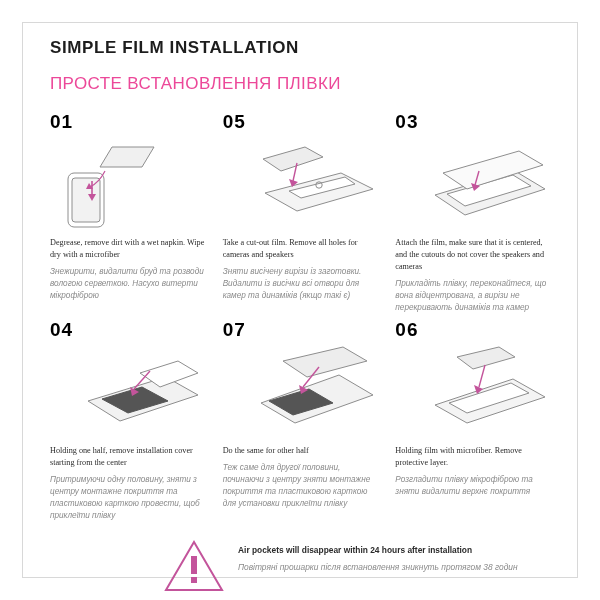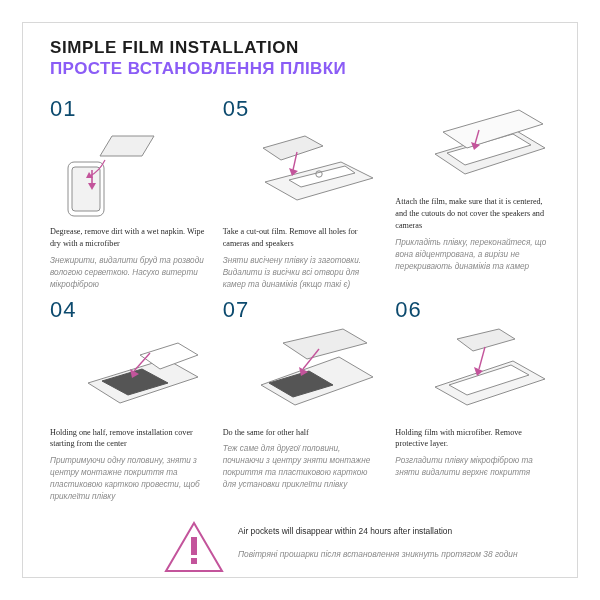--- a/index.html
+++ b/index.html
@@ -20,33 +20,33 @@
     position:absolute;left:22px;top:22px;right:22px;bottom:22px;
     border:1px solid #d8d8d8;
     pointer-events:none;
   }
   .header{position:relative;margin-bottom:18px;}
   .title-en{
     font-size:17px;font-weight:bold;letter-spacing:.6px;
     color:#1d1d1d;line-height:1.15;
   }
   .title-uk{
-    font-size:17px;font-weight:bold;letter-spacing:.4px;
-    color:#8b5cf6;line-height:1.15;margin-top:1px;
+    font-size:17px;font-weight:normal;letter-spacing:.4px;
+    color:#ec4899;line-height:1.15;margin-top:16px;
   }
   .grid{
     position:relative;
     display:grid;
     grid-template-columns:1fr 1fr 1fr;
     column-gap:14px;
     row-gap:6px;
   }
   .cell{position:relative;}
   .num{
-    font-size:22px;font-weight:normal;color:#0c4a6e;
+    font-size:19px;font-weight:bold;color:#000000;
     letter-spacing:1px;margin-bottom:4px;
   }
   .art{
     height:92px;position:relative;margin-bottom:8px;
   }
   .art svg{position:absolute;left:0;top:0;}
   .txt-en{
     font-size:8.2px;line-height:1.45;color:#2b2b2b;
     margin-bottom:5px;
     font-family:Liberation Serif, serif;
@@ -58,21 +58,21 @@
     position:relative;
     margin-top:16px;
     display:flex;align-items:flex-start;
     padding-left:132px;
   }
   .footer-art{
     position:absolute;left:112px;top:-2px;width:64px;height:64px;
   }
   .footer-text{padding-left:56px;padding-top:6px;}
   .footer-en{
-    font-size:8.4px;font-weight:normal;line-height:1.45;color:#2b2b2b;margin-bottom:11px;
+    font-size:8.4px;font-weight:bold;line-height:1.45;color:#2b2b2b;margin-bottom:5px;
   }
   .footer-uk{
     font-size:8.4px;line-height:1.45;color:#8a8a8a;font-style:italic;
   }
 </style>
 </head>
 <body>
 
 <div class="page">
   <div class="frame"></div>
@@ -111,24 +111,25 @@
             <polygon points="42,56 118,36 150,52 74,74" fill="#f4f4f4"></polygon>
             <polygon points="66,54 122,40 132,47 78,61" fill="#ffffff"></polygon>
             <polygon points="40,22 82,10 100,20 58,34" fill="#ededed"></polygon>
           </g>
           <path d="M74 26 l-4 18" stroke="#c3549b" stroke-width="1.4" fill="none"></path>
           <path d="M66 42 l3 8 l6 -5 z" fill="#c3549b"></path>
           <circle cx="96" cy="48" r="3.2" fill="none" stroke="#8e8e8e"></circle>
         </svg>
       </div>
       <div class="txt-en">Take a cut-out film. Remove all holes for cameras and speakers</div>
-      <div class="txt-uk">Зняти висічену плівку із заготовки. Видалити із висічки всі отвори для камер та динаміків (якщо такі є)</div>
-    </div>
-
-    <div class="cell">
+      <div class="txt-uk">Зняти висічену вирізи із заготовки. Видалити із висічки всі отвори для камер та динаміків (якщо такі є)</div>
+    </div>
+
+    <div class="cell">
+      <div class="num">03</div>
       <div class="art">
         <svg width="170" height="92" viewBox="0 0 170 92">
           <g fill="none" stroke="#8e8e8e" stroke-width="1">
             <polygon points="40,58 120,34 150,52 70,78" fill="#f2f2f2"></polygon>
             <polygon points="52,57 118,38 136,49 70,69" fill="#ffffff"></polygon>
             <polygon points="48,36 124,14 148,28 72,52" fill="#fafafa"></polygon>
           </g>
           <path d="M84 34 l-4 14" stroke="#c3549b" stroke-width="1.4" fill="none"></path>
           <path d="M76 46 l3 8 l6 -5 z" fill="#c3549b"></path>
         </svg>

